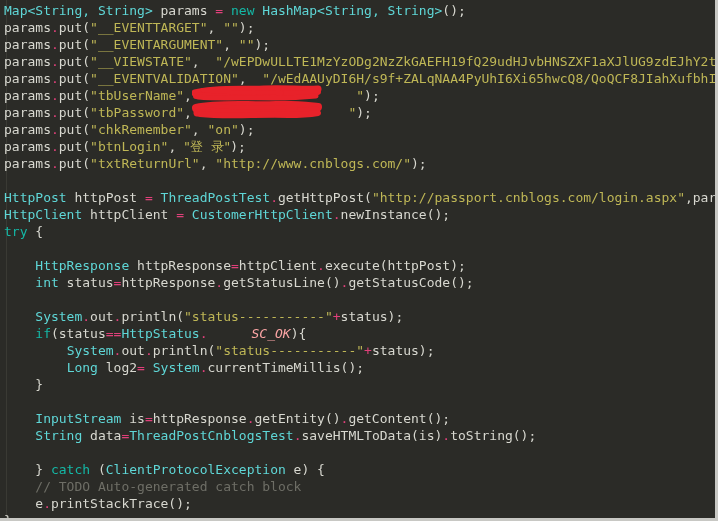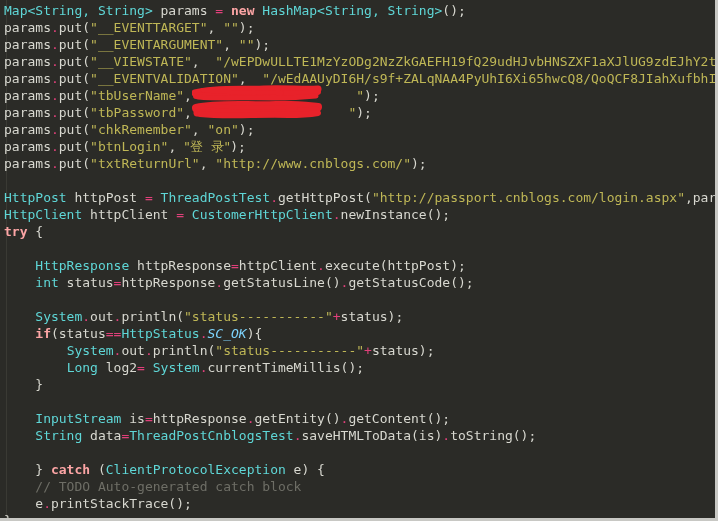--- a/index.html
+++ b/index.html
@@ -48,27 +48,27 @@
     letter-spacing: 0px;
   }
   .ln {
     display: block;
     height: 17px;
     padding-left: 4px;
     white-space: pre;
   }
   
   .t-type    { color: #5fd7d7; }   
-  .t-kw      { color: #fca5a5; font-weight: bold; }                        
+  .t-kw      { color: #14b8a6; }                        
   .t-str     { color: #bfb756; }                        
   .t-plain   { color: #d8d8d0; }                        
   .t-op      { color: #e0407a; }                        
   .t-punct   { color: #d8d8d0; }                        
   .t-dot     { color: #e0407a; }                        
-  .t-const   { color: #7dd3fc; font-style: italic; }    
+  .t-const   { color: #fca5a5; font-style: italic; margin-left: 44px; }    
   .t-comment { color: #6e6e66; }                        
   .t-cjk     { color: #bfb756; font-family: "DejaVu Sans", sans-serif; }
 
   
   .redaction {
     position: absolute;
     pointer-events: none;
   }
 </style>
 </head>

